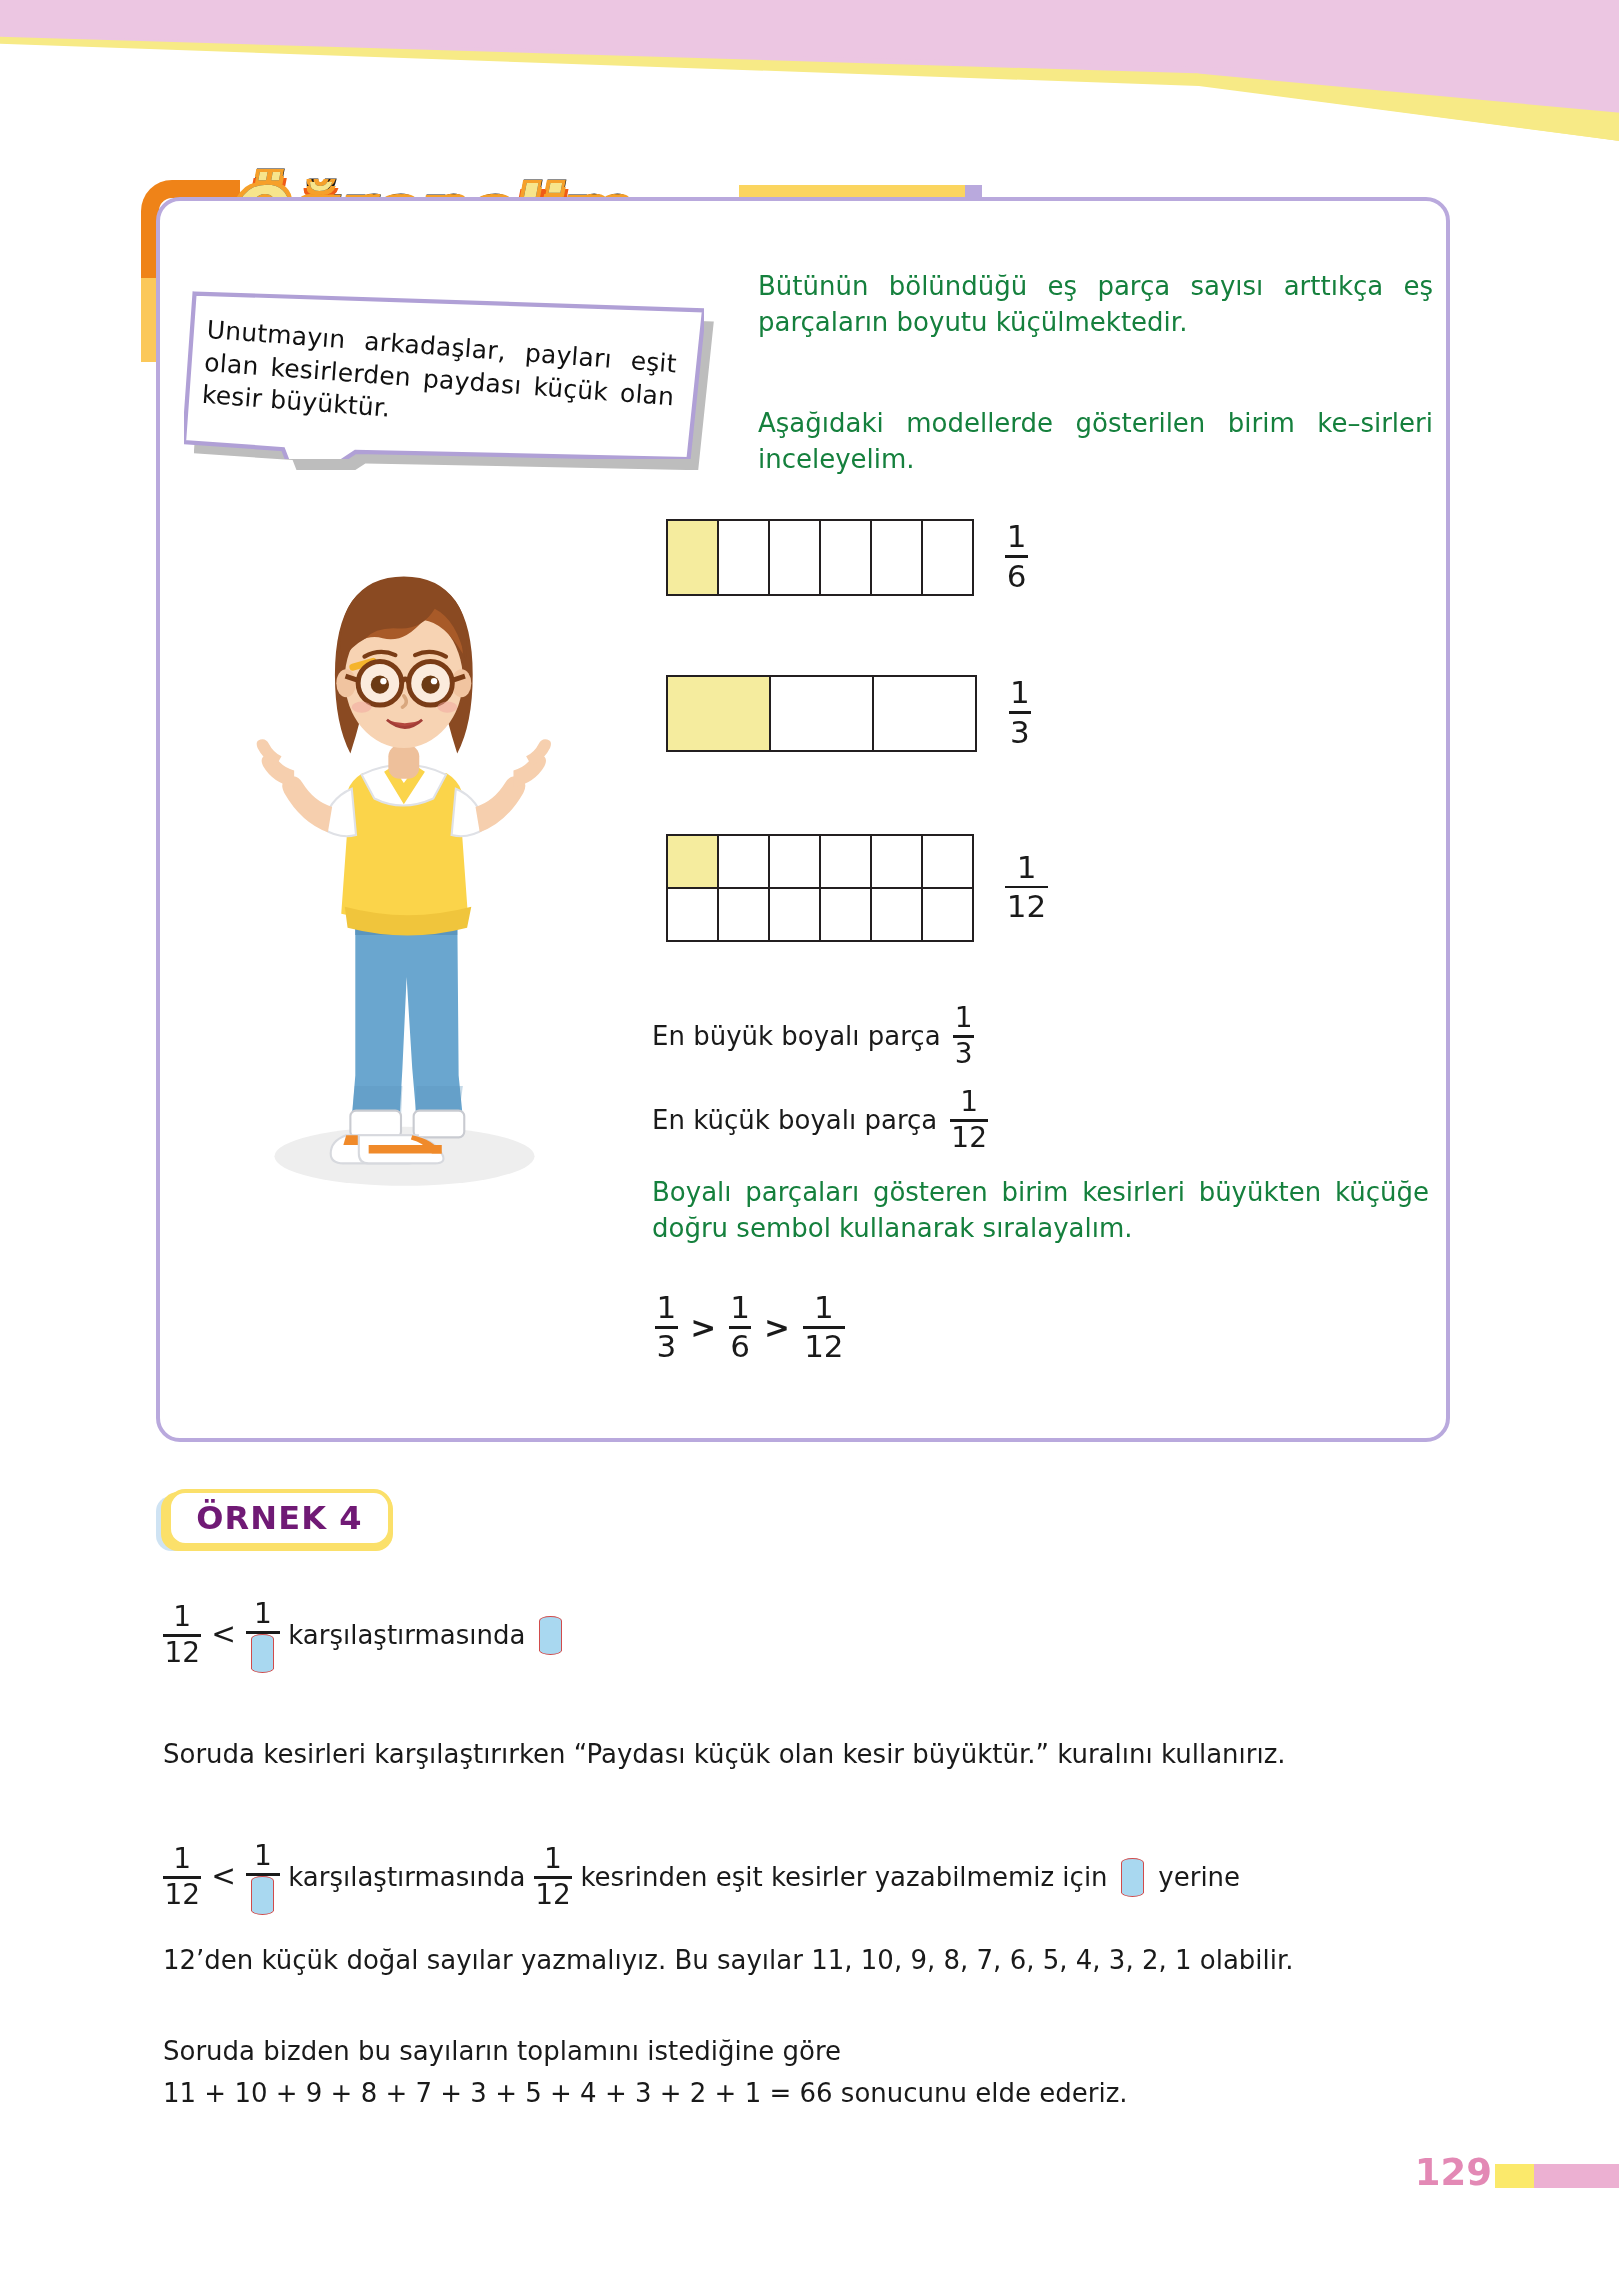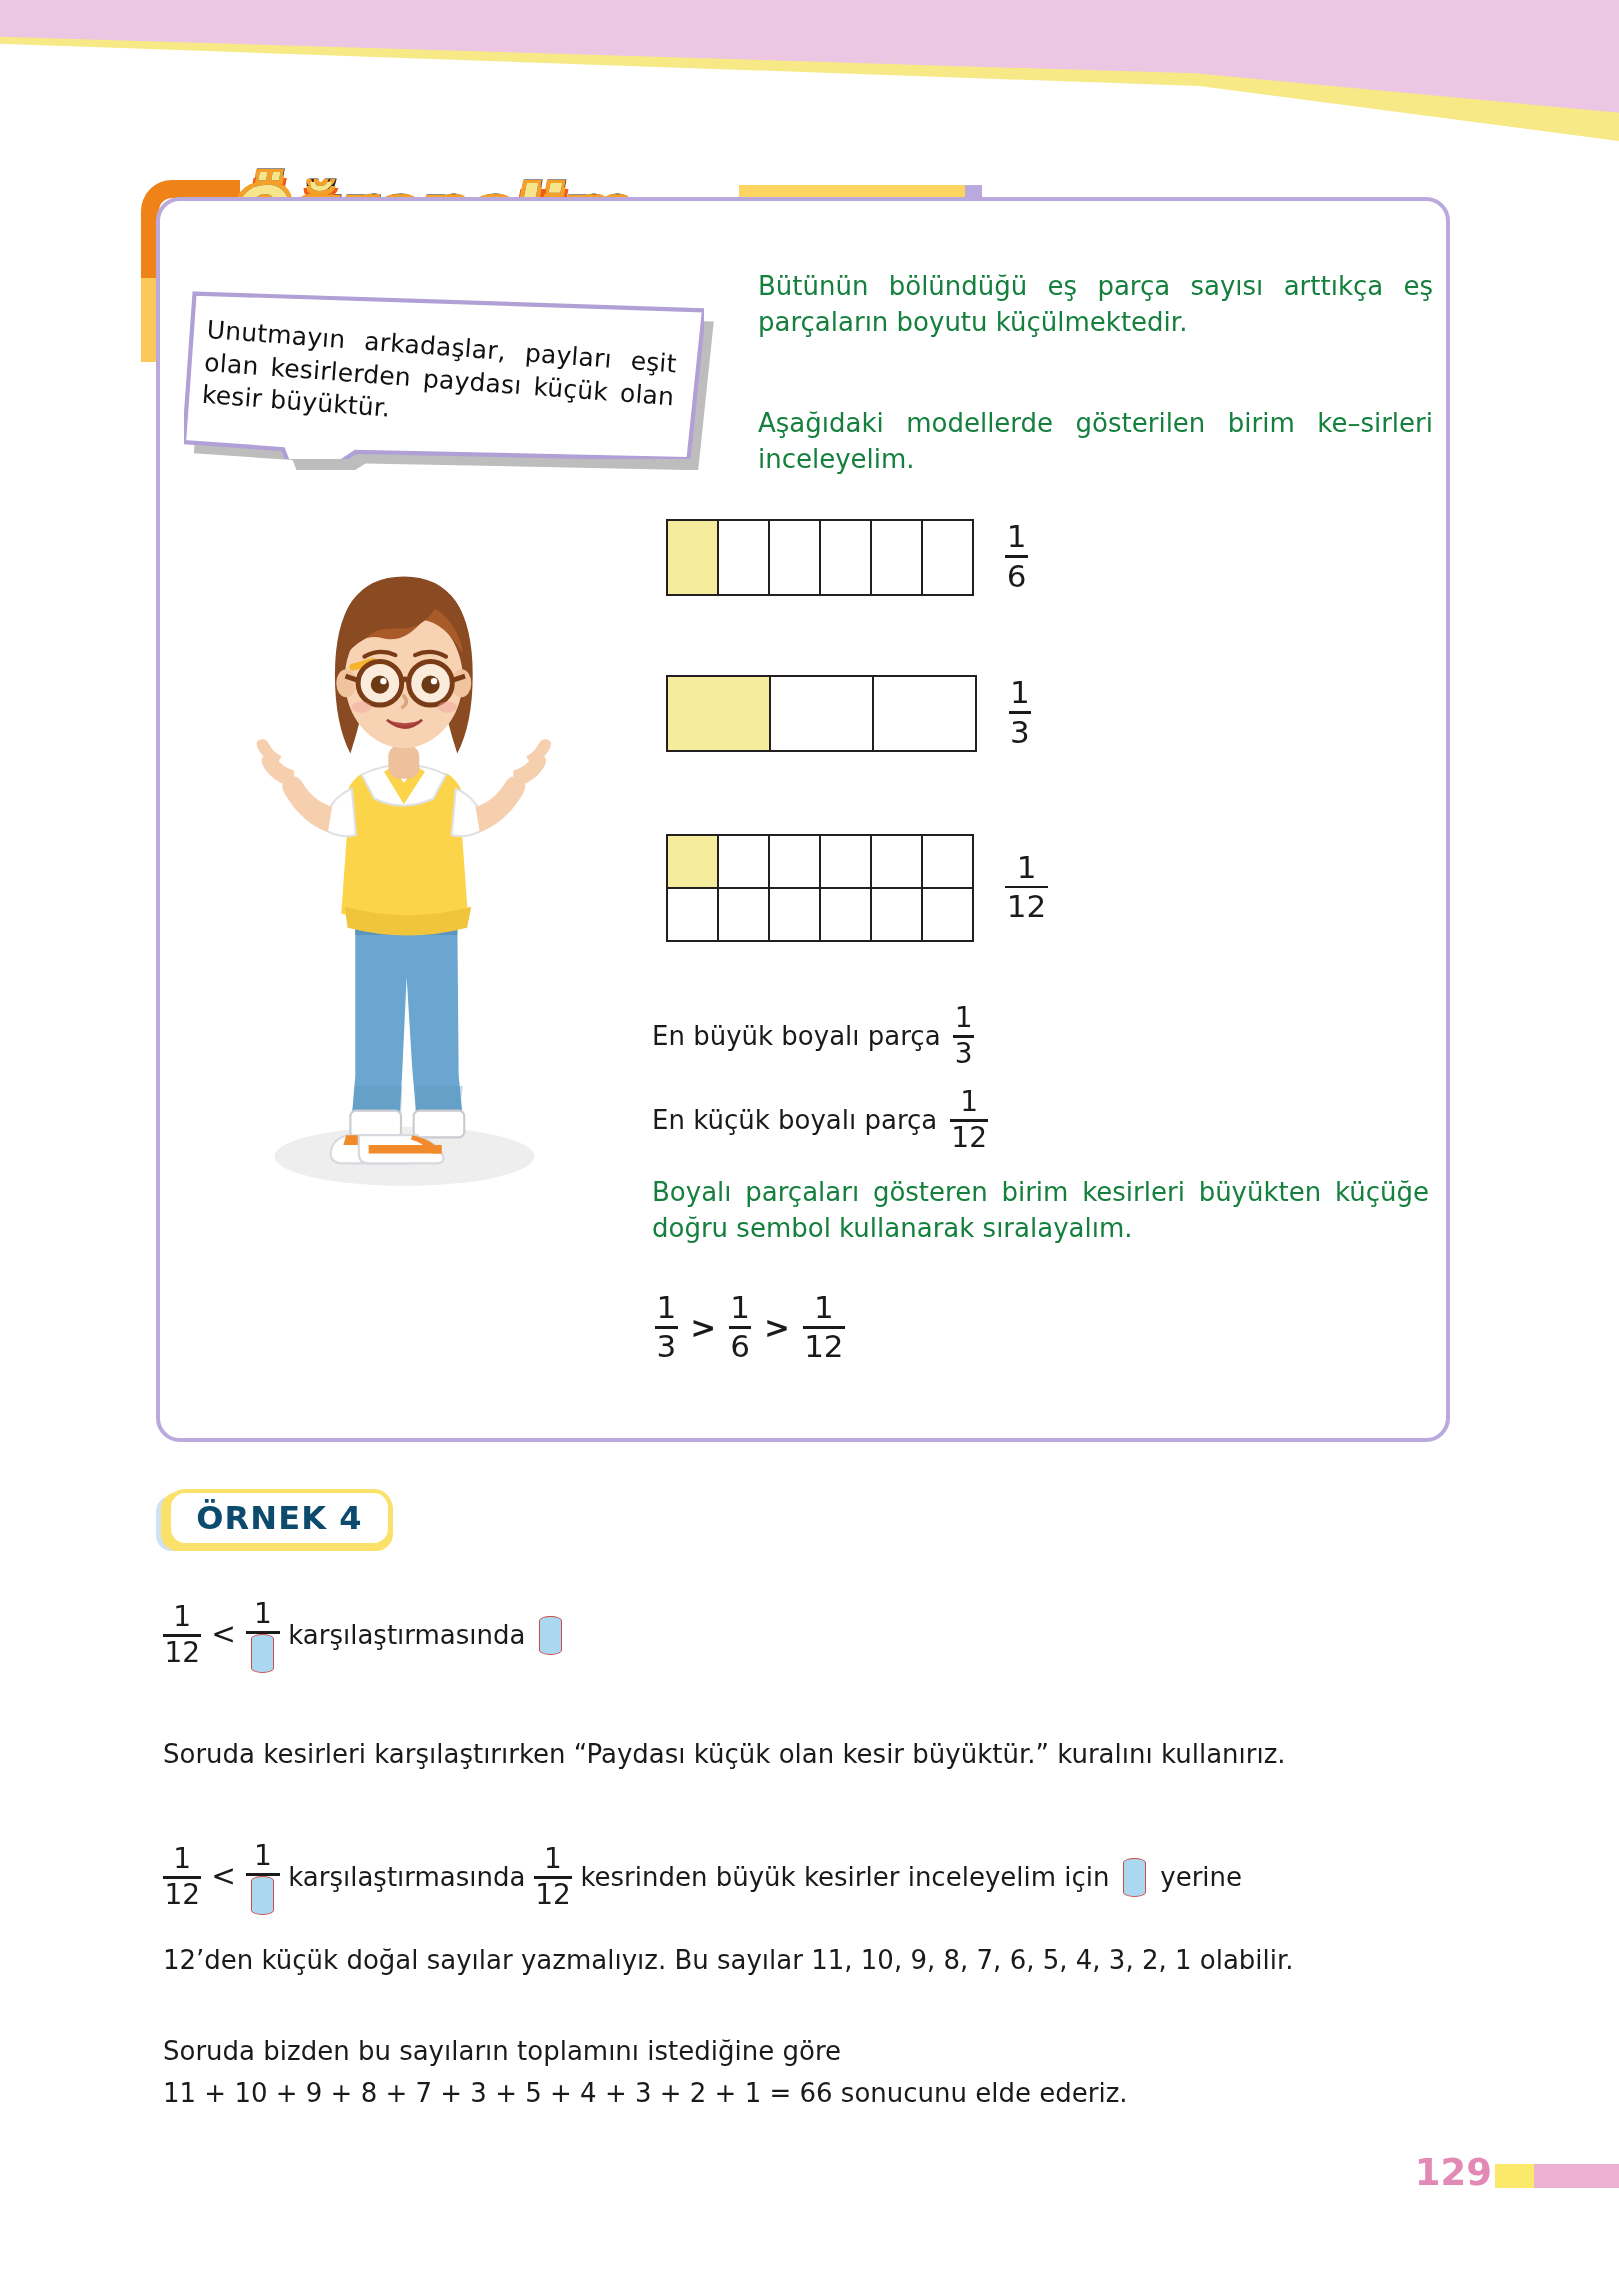--- a/index.html
+++ b/index.html
@@ -108,21 +108,21 @@
     position:absolute;left:-5.6px;top:2.8px;width:232px;height:59px;background:#fbe06a;
     border-radius:17px;
   }
   .ornek .bg-white{
     position:absolute;left:0px;top:0px;width:225px;height:58px;background:#fff;
     border:4.2px solid #fbe06a;border-radius:18.3px;box-sizing:border-box;
   }
   .ornek .txt{
     position:absolute;left:0;top:0;width:225px;height:58px;
     display:flex;align-items:center;justify-content:center;
-    color:#0c4a6e;font-weight:bold;font-size:32px;letter-spacing:1.1px;
+    color:#701a75;font-weight:bold;font-size:32px;letter-spacing:1.1px;
     font-family:"DejaVu Sans",sans-serif;
   }
 
   
   .body-line{
     position:absolute;font-size:26px;line-height:1.42;color:#1a1a1a;
     font-family:"DejaVu Sans",sans-serif;
   }
   .inlinewrap{display:flex;align-items:center;flex-wrap:wrap;row-gap:5.6px;}
   .inlinewrap > *{display:inline-flex;align-items:center;}
@@ -390,21 +390,21 @@
     <span class="num">1</span>
     <span class="rule"></span>
     <span class="flower"></span>
   </span>
   <span class="txtseg"> karşılaştırmasında </span>
   <span class="frac" style="font-size:28px;">
     <span class="num">1</span>
     <span class="rule"></span>
     <span class="den">12</span>
   </span>
-  <span class="txtseg"> kesrinden büyük kesirler inceleyelim için </span>
+  <span class="txtseg"> kesrinden eşit kesirler yazabilmemiz için </span>
   <span class="flower"></span>
   <span class="txtseg"> yerine</span>
 </div>
 
 <div class="body-line" style="left:163px;top:1942px;width:1286px;">12’den küçük doğal sayılar yazmalıyız. Bu sayılar 11, 10, 9, 8, 7, 6, 5, 4, 3, 2, 1 olabilir.</div>
 
 <div class="body-line" style="left:163px;top:2033px;width:1286px;">Soruda bizden bu sayıların toplamını istediğine göre</div>
 <div class="body-line" style="left:163px;top:2075px;width:1286px;">11 + 10 + 9 + 8 + 7 + 3 + 5 + 4 + 3 + 2 + 1 = 66 sonucunu elde ederiz.</div>
 
 <div class="pagenum">129</div>

